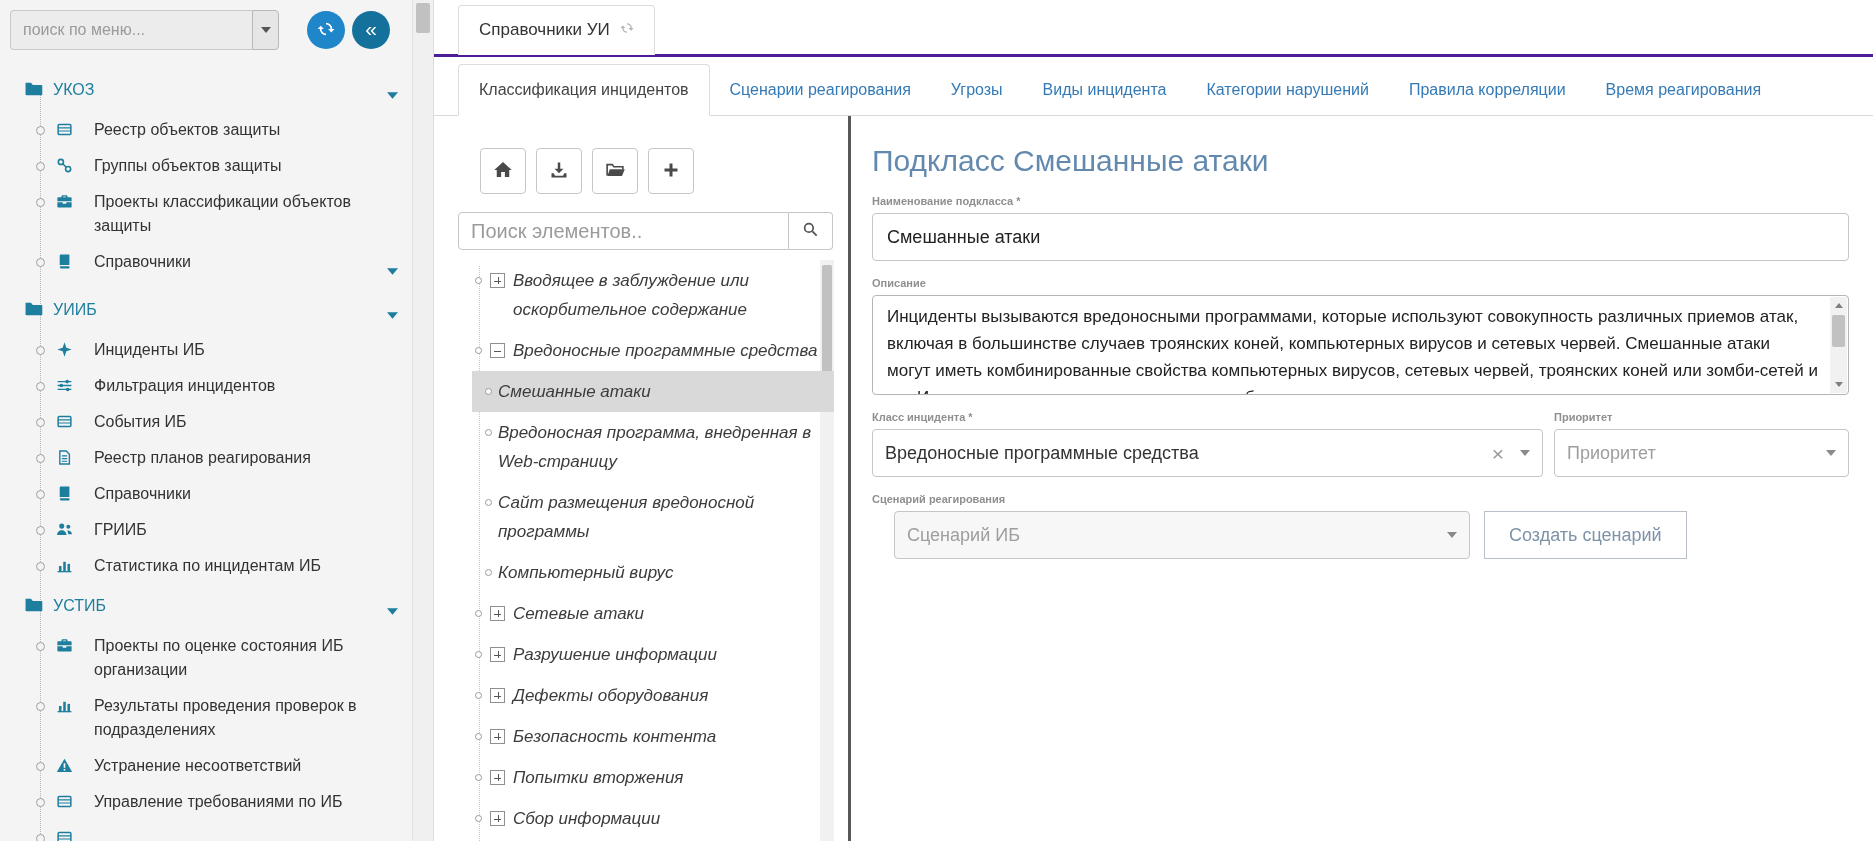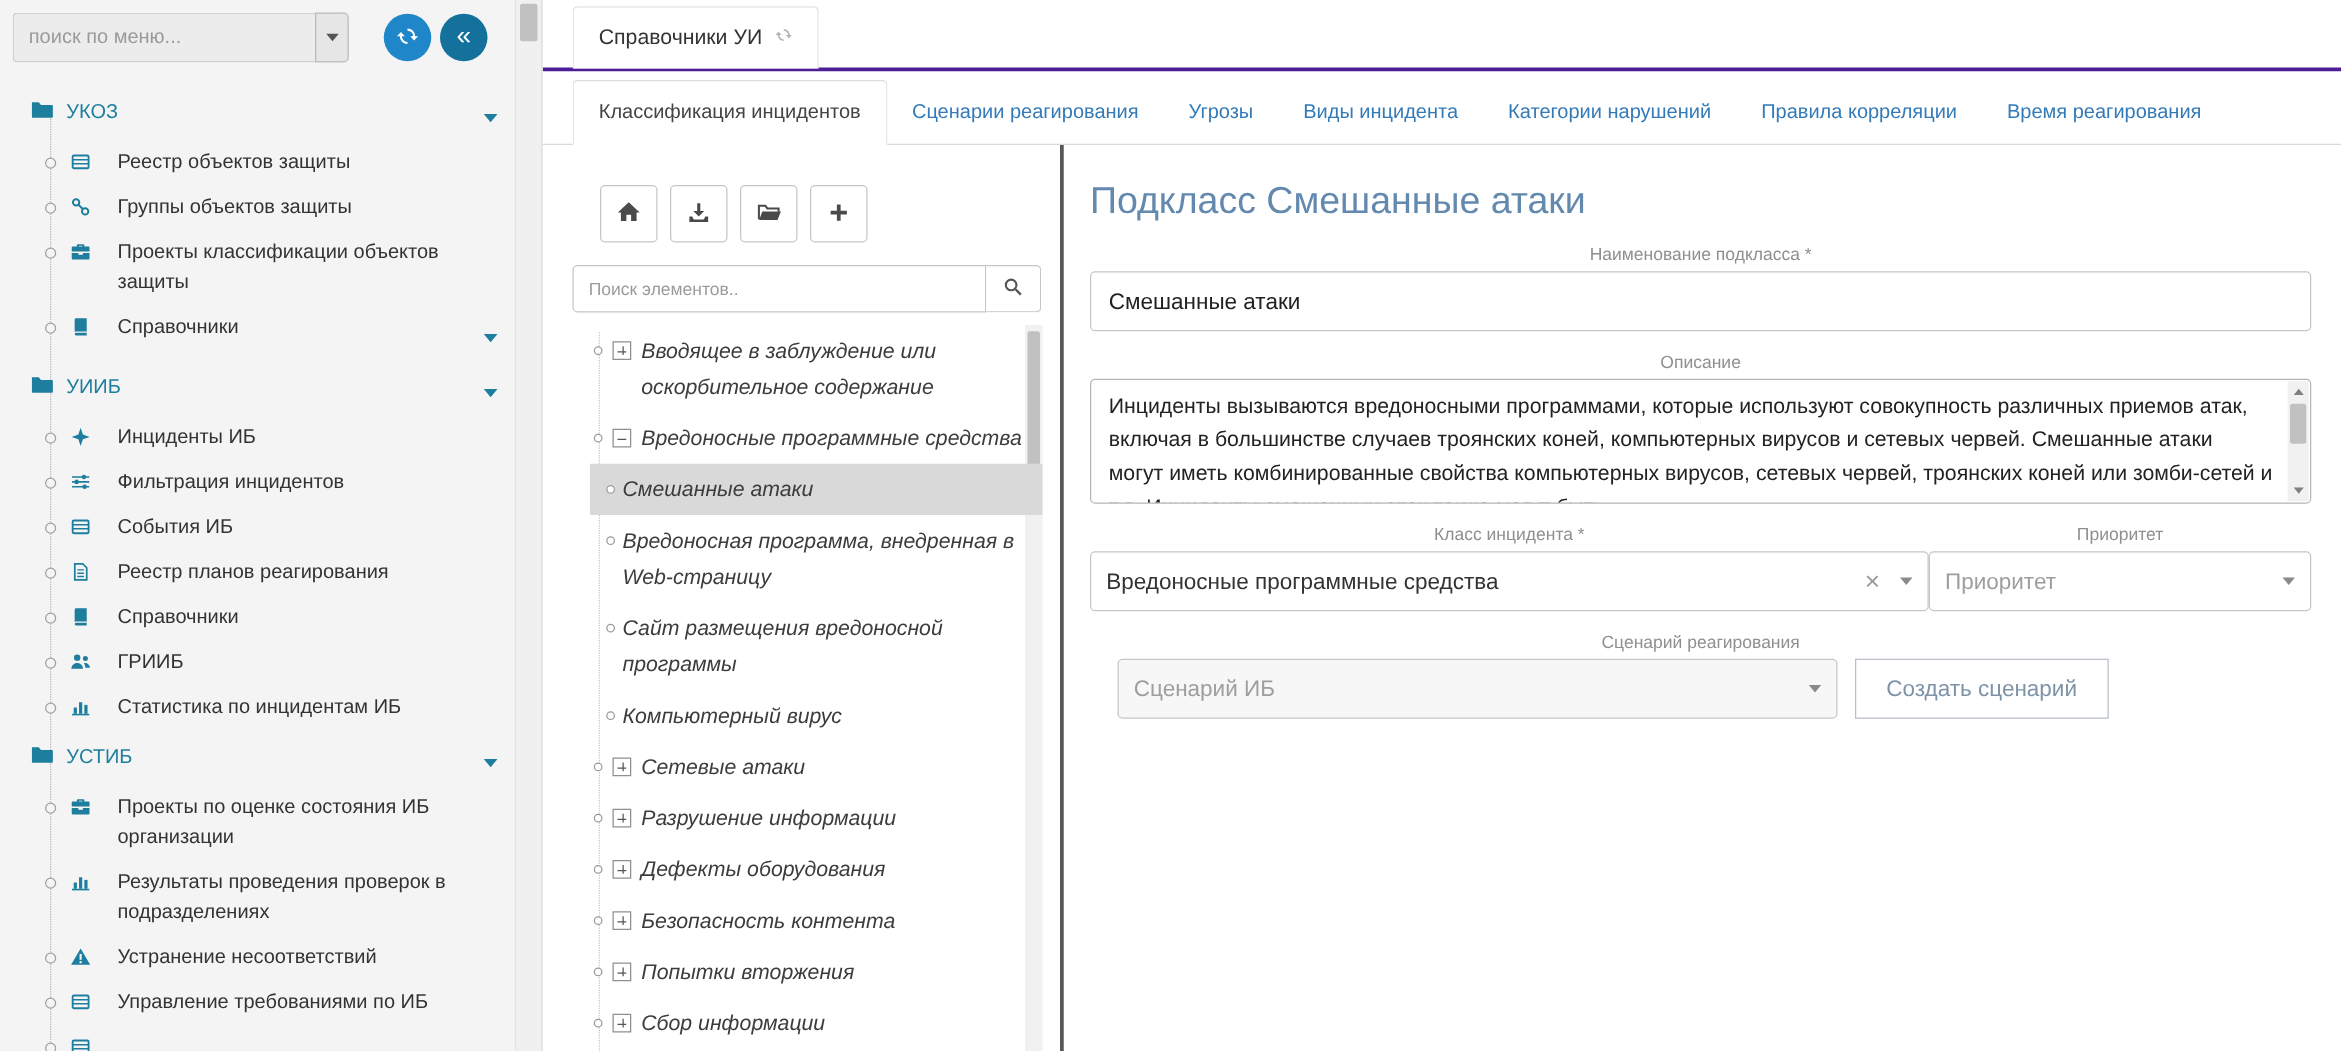--- a/index.html
+++ b/index.html
@@ -42,21 +42,21 @@
   .nav-tab { padding:16px 20px; font-size:16px; color:#337ab7; cursor:pointer; white-space:nowrap; }
   .nav-tab.active { color:#444; background:#fff; border:1px solid #ddd; border-bottom:1px solid #fff; border-radius:4px 4px 0 0; margin-bottom:-1px; }
 
   .content { flex:1; display:flex; overflow:hidden; }
 
   
   .tree-panel { width:414px; flex-shrink:0; padding:32px 14px 0 24px; position:relative; overflow:hidden; }
   .t-toolbar { display:flex; margin-left:22px; }
   .tb-btn { width:46px; height:46px; border:1px solid #c6c6c6; border-radius:4px; background:#fff; display:flex; align-items:center; justify-content:center; margin-right:10px; cursor:pointer; }
   .t-search { display:flex; margin-top:18px; width:375px; }
-  .t-search input { flex:1; height:38px; border:1px solid #c6c6c6; border-radius:4px 0 0 4px; padding:0 12px; font-size:14px; color:#15803d; font-family:"Liberation Sans",sans-serif; }
+  .t-search input { flex:1; height:38px; border:1px solid #c6c6c6; border-radius:4px 0 0 4px; padding:0 12px; font-size:20px; color:#15803d; font-family:"Liberation Sans",sans-serif; }
   .t-search input::placeholder { color:#9b9b9b; }
   .t-search-btn { width:44px; height:38px; border:1px solid #c6c6c6; border-left:none; border-radius:0 4px 4px 0; background:#fff; display:flex; align-items:center; justify-content:center; cursor:pointer; }
 
   .t-list { margin-top:10px; position:relative; font-size:17px; color:#3c3c3c; }
   .t-guide { position:absolute; left:21px; top:6px; bottom:-600px; width:0; border-left:1px dotted #c6c6c6; z-index:0; }
   .t-row { display:flex; align-items:flex-start; margin-left:14px; padding:6px 4px 6px 3px; line-height:29px; position:relative; z-index:1; cursor:pointer; }
   .t-row.child { padding-left:13px; }
   .t-row.sel { background:#d9d9d9; }
   .node-dot { width:7px; height:7px; border:1px solid #9a9a9a; border-radius:50%; background:#fff; flex-shrink:0; margin:11px 6px 0 0; }
   .expander { width:15px; height:15px; border:1px solid #8f8f8f; background:#fff; position:relative; flex-shrink:0; margin:7px 8px 0 2px; }
@@ -65,33 +65,33 @@
   .t-label { flex:1;font-style:italic; }
 
   .tree-scroll { position:absolute; right:14px; top:144px; bottom:0; width:14px; background:#f1f1f1; }
   .tree-scroll .thumb { position:absolute; left:2px; right:2px; top:5px; height:117px; background:#c1c1c1; border-radius:2px; }
 
   .v-divider { width:3px; background:#58585a; flex-shrink:0; }
 
   
   .form-panel { flex:1; padding:26px 24px 0 21px; overflow:hidden; }
   .f-title { font-size:30px; font-weight:400; color:#6389ae; line-height:37px; }
-  .f-label { font-size:14px; font-weight:400; color:#8f8f8f; margin:16px 0 6px;text-align:center; }
+  .f-label { font-size:11px; font-weight:700; color:#8f8f8f; margin:16px 0 6px; }
   .f-input { width:100%; height:48px; border:1px solid #c6c6c6; border-radius:4px; padding:0 14px; font-size:18px; color:#222; font-family:"Liberation Sans",sans-serif; background:#fff; }
 
   .f-textarea { position:relative; height:100px; border:1px solid #b5b5b5; border-radius:4px; overflow:hidden; background:#fff; }
   .f-textarea .txt { padding:7px 30px 0 14px; font-size:17px; line-height:27px; color:#222; }
   .fake-scroll-y { position:absolute; top:1px; bottom:1px; right:1px; width:17px; background:#f1f1f1; }
   .fake-scroll-y .arrow { height:17px; display:flex; align-items:center; justify-content:center; }
   .fake-scroll-y .tri-up { width:0;height:0;border-left:4px solid transparent;border-right:4px solid transparent;border-bottom:5px solid #7f7f7f; }
   .fake-scroll-y .tri-dn { width:0;height:0;border-left:4px solid transparent;border-right:4px solid transparent;border-top:5px solid #7f7f7f; }
   .fake-scroll-y .thumb { position:absolute; top:18px; left:2px; right:2px; height:32px; background:#c1c1c1; border-radius:2px; }
   .fake-scroll-y .arrow.bottom { position:absolute; bottom:0; left:0; right:0; }
 
-  .f-row { display:flex; }
+  .f-row { display:flex; gap:11px; }
   .f-col-main { width:671px; flex-shrink:0; }
   .f-col-side { flex:1; }
   .f-select { height:48px; border:1px solid #c6c6c6; border-radius:4px; background:#fff; display:flex; align-items:center; padding:0 12px; cursor:pointer; }
   .f-select .val { flex:1; font-size:18px; color:#333; white-space:nowrap; overflow:hidden; }
   .f-select .val.ph { color:#9e9e9e; }
   .f-select .clear { color:#999; font-size:21px; margin-right:16px; line-height:1; }
   .sel-caret { width:0; height:0; border-left:5px solid transparent; border-right:5px solid transparent; border-top:6px solid #8a8a8a; }
   .f-select.disabled { background:#f7f7f7; }
   .scenario-row { display:flex; gap:14px; align-items:flex-end;margin-left:22px; }
   .f-select.scenario { width:576px; flex-shrink:0; }

